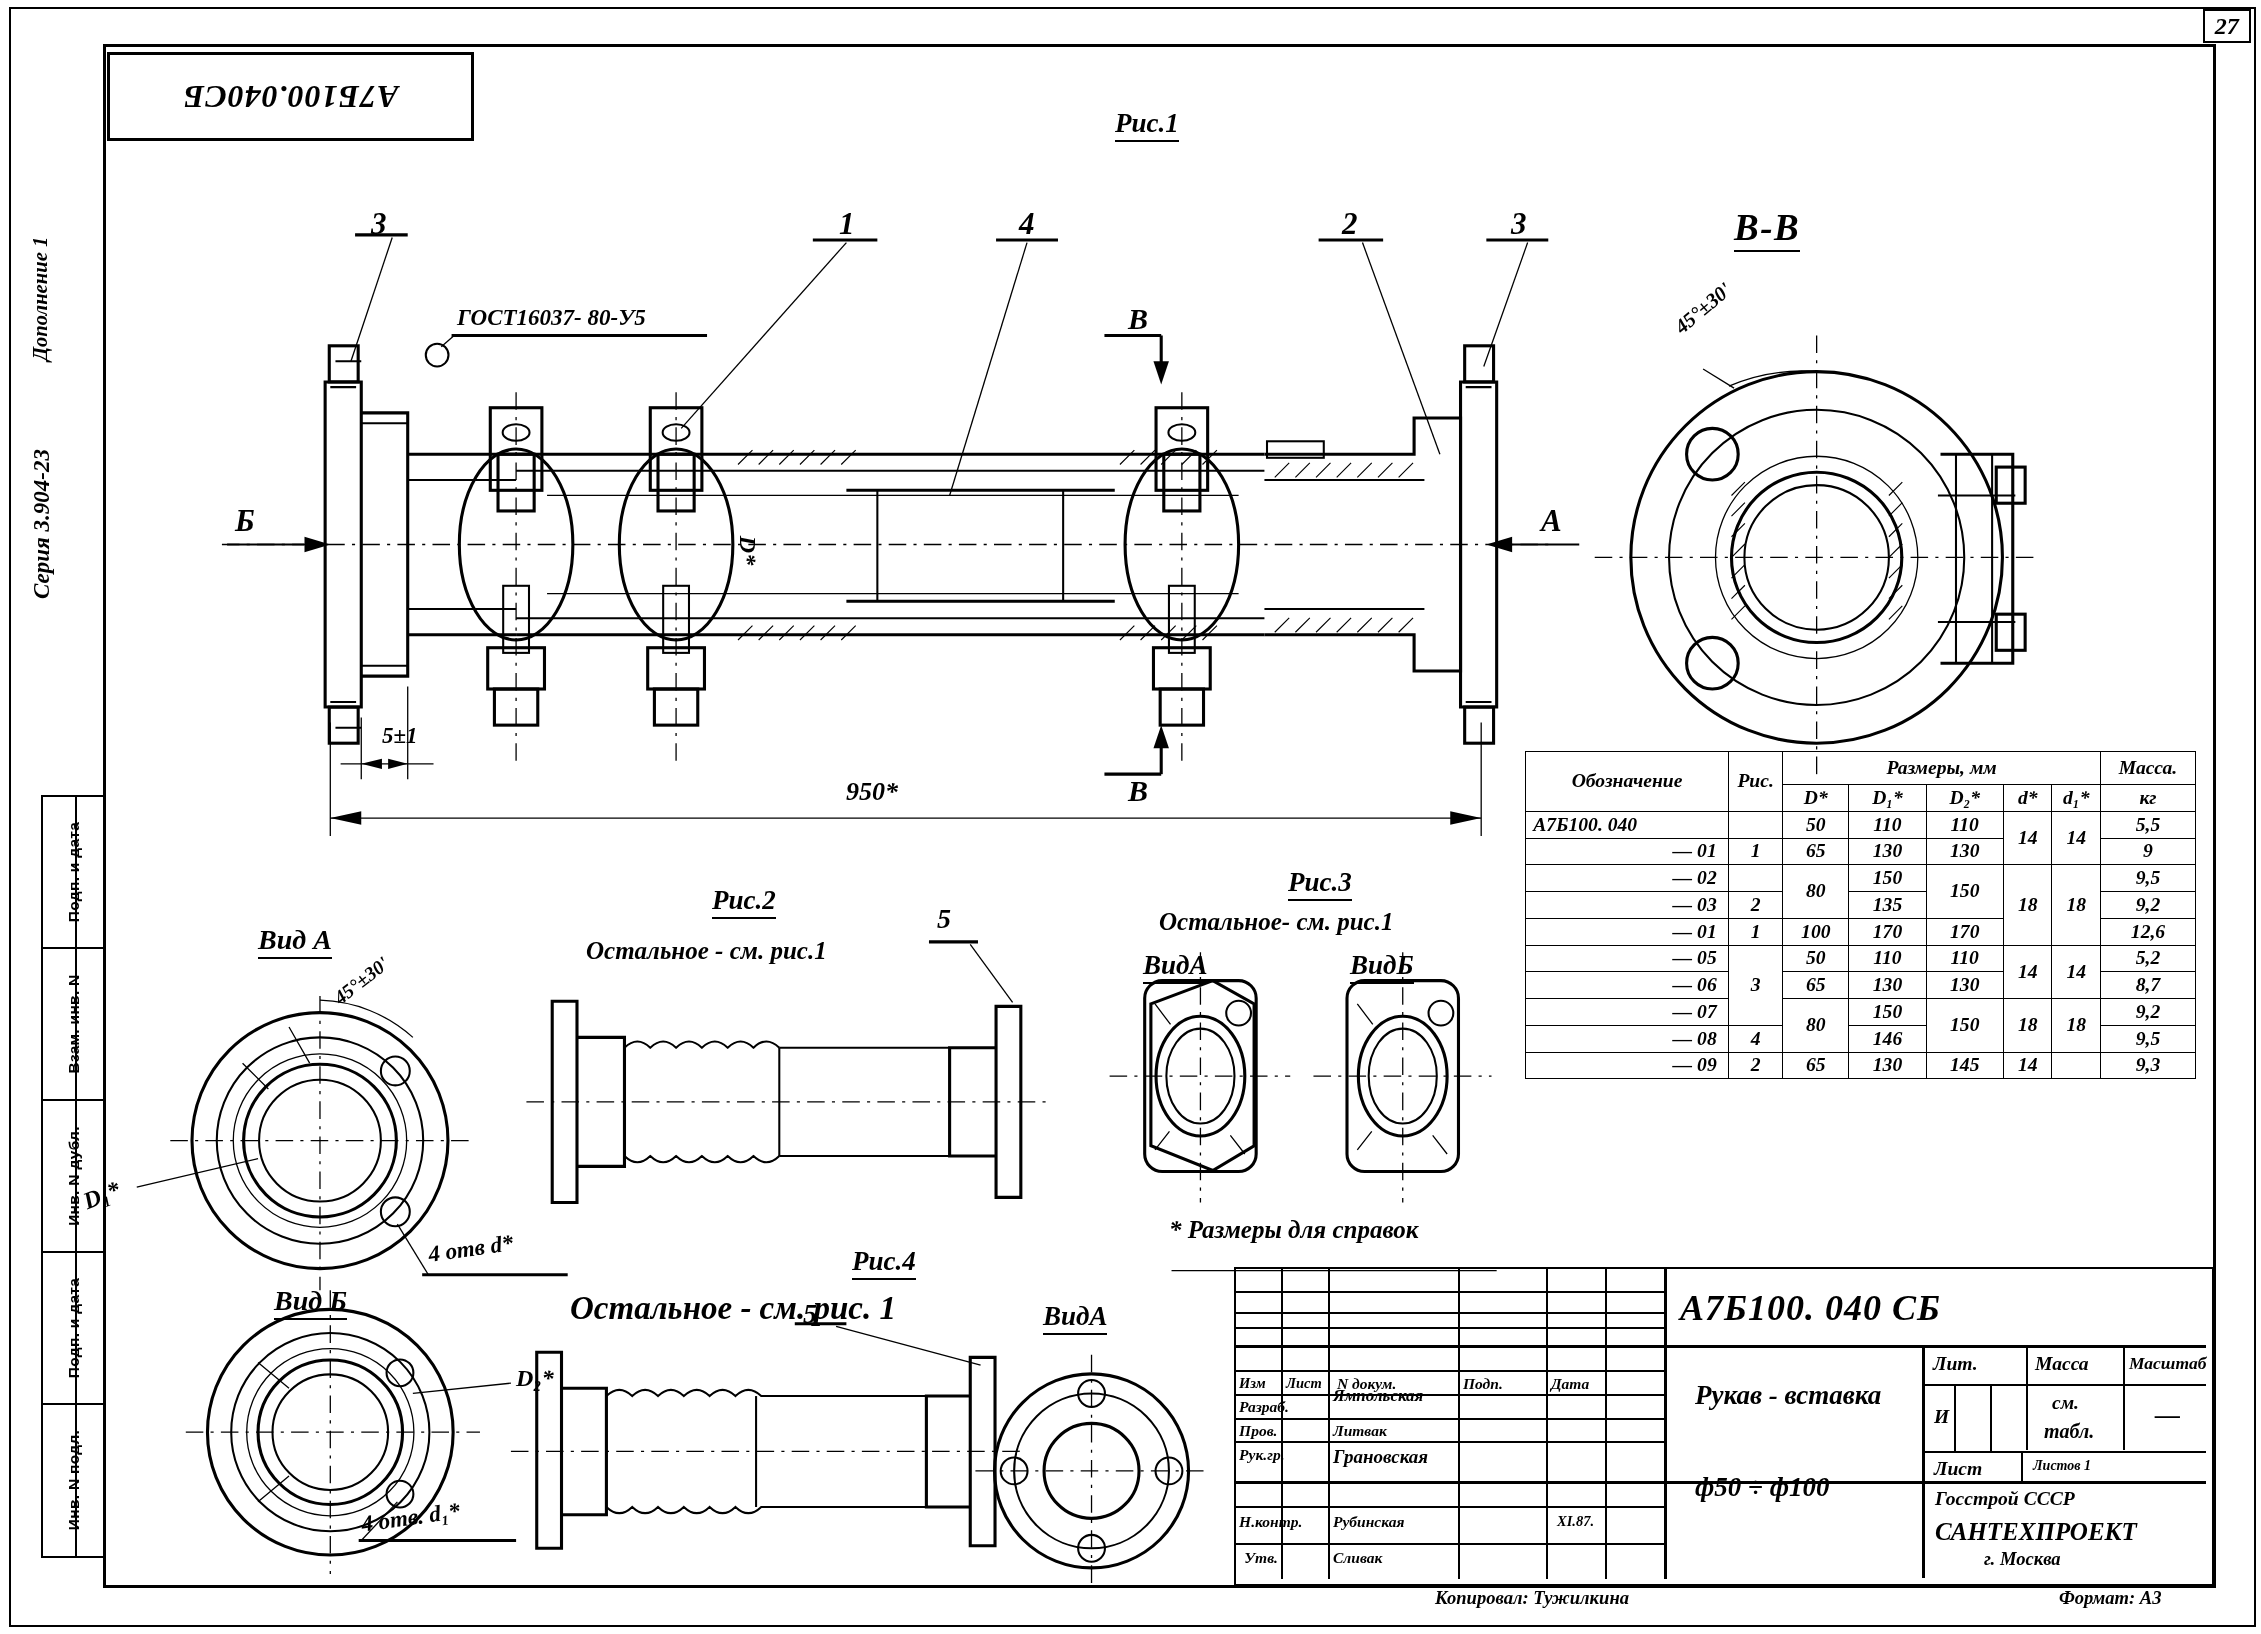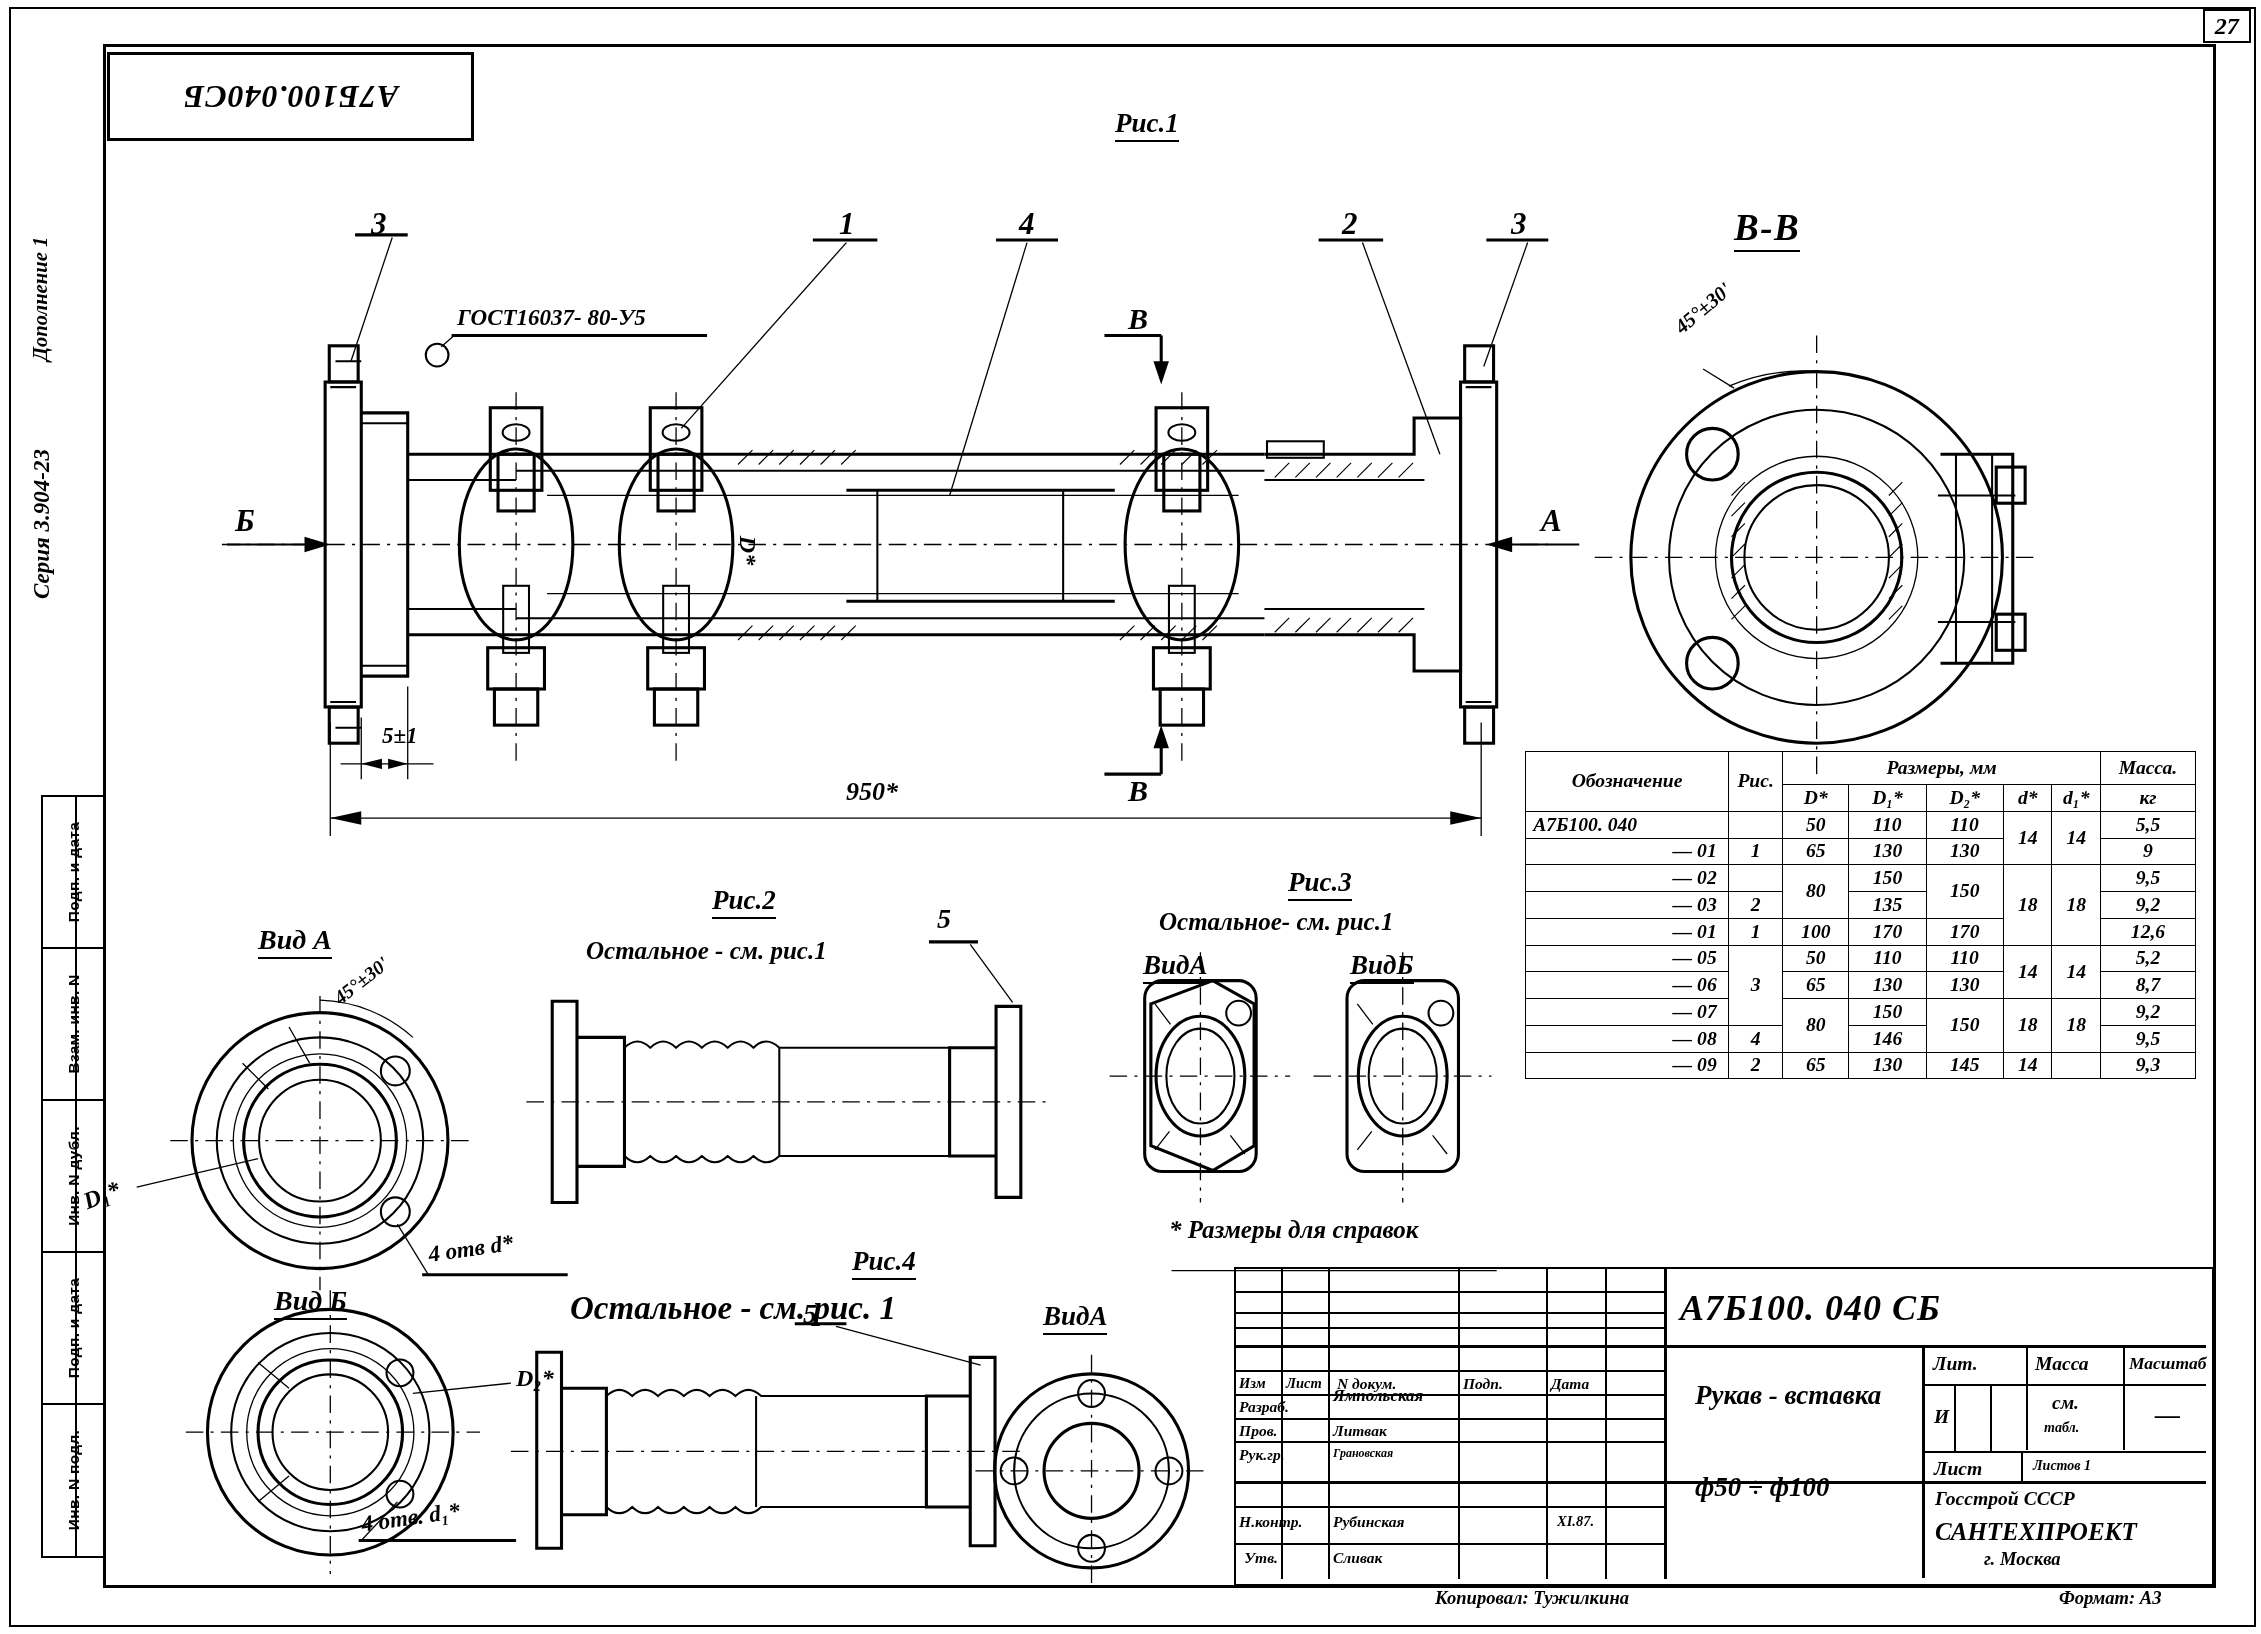--- a/index.html
+++ b/index.html
@@ -534,21 +534,21 @@
     <div class="tline-v" style="left:718px;top:115px;height:67px;"></div>
     <div class="tline-v" style="left:754px;top:115px;height:67px;"></div>
     <div class="tline-v" style="left:785px;top:182px;height:30px;"></div>
 
     <div class="tbtxt" style="left:697px;top:84px;font-size:19.6px;font-style:italic;">Лит.</div>
     <div class="tbtxt" style="left:799px;top:84px;font-size:19.6px;">Масса</div>
     <div class="tbtxt" style="left:893px;top:84px;font-size:17.5px;">Масштаб</div>
 
     <div class="tbtxt" style="left:698px;top:137px;font-size:19.6px;">И</div>
     <div class="tbtxt" style="left:816px;top:123px;font-size:19.6px;">см.</div>
-    <div class="tbtxt" style="left:808px;top:151px;font-size:14px;">табл.</div>
+    <div class="tbtxt" style="left:808px;top:151px;font-size:20px;">табл.</div>
     <div class="tbtxt" style="left:919px;top:132px;font-size:25px;">—</div>
 
     <div class="tbtxt" style="left:698px;top:189px;font-size:19.6px;">Лист</div>
     <div class="tbtxt" style="left:797px;top:189px;font-size:14px;">Листов 1</div>
 
     <div class="tbtxt" style="left:699px;top:219px;font-size:19.6px;">Госстрой    СССР</div>
     <div class="tbtxt" style="left:699px;top:249px;font-size:25px;">САНТЕХПРОЕКТ</div>
     <div class="tbtxt" style="left:748px;top:279px;font-size:18.6px;">г. Москва</div>
 
     <div class="tline-v" style="left:45px;top:0;height:310px;"></div>
@@ -573,21 +573,21 @@
     <div class="tbtxt" style="left:227px;top:106px;font-size:15.5px;">Подп.</div>
     <div class="tbtxt" style="left:315px;top:106px;font-size:15.5px;">Дата</div>
 
     <div class="tbtxt" style="left:3.1px;top:129px;font-size:15.5px;">Разраб.</div>
     <div class="tbtxt" style="left:97px;top:117px;font-size:17px;">Ямпольская</div>
 
     <div class="tbtxt" style="left:3.1px;top:153px;font-size:15.5px;">Пров.</div>
     <div class="tbtxt" style="left:97px;top:153px;font-size:15.5px;">Литвак</div>
 
     <div class="tbtxt" style="left:3.1px;top:177px;font-size:15.5px;">Рук.гр.</div>
-    <div class="tbtxt" style="left:97px;top:177px;font-size:12px;">Грановская</div>
+    <div class="tbtxt" style="left:97px;top:177px;font-size:19px;">Грановская</div>
 
     <div class="tbtxt" style="left:3.1px;top:244px;font-size:15.5px;">Н.контр.</div>
     <div class="tbtxt" style="left:97px;top:244px;font-size:15.5px;">Рубинская</div>
     <div class="tbtxt" style="left:321px;top:244px;font-size:14.5px;">XI.87.</div>
 
     <div class="tbtxt" style="left:8.3px;top:280px;font-size:15.5px;">Утв.</div>
     <div class="tbtxt" style="left:97px;top:280px;font-size:15.5px;">Сливак</div>
   </div>
 
   <div class="lbl" style="left:1435px;top:1587px;font-size:18.6px;font-style:italic;">Копировал: Тужилкина</div>

